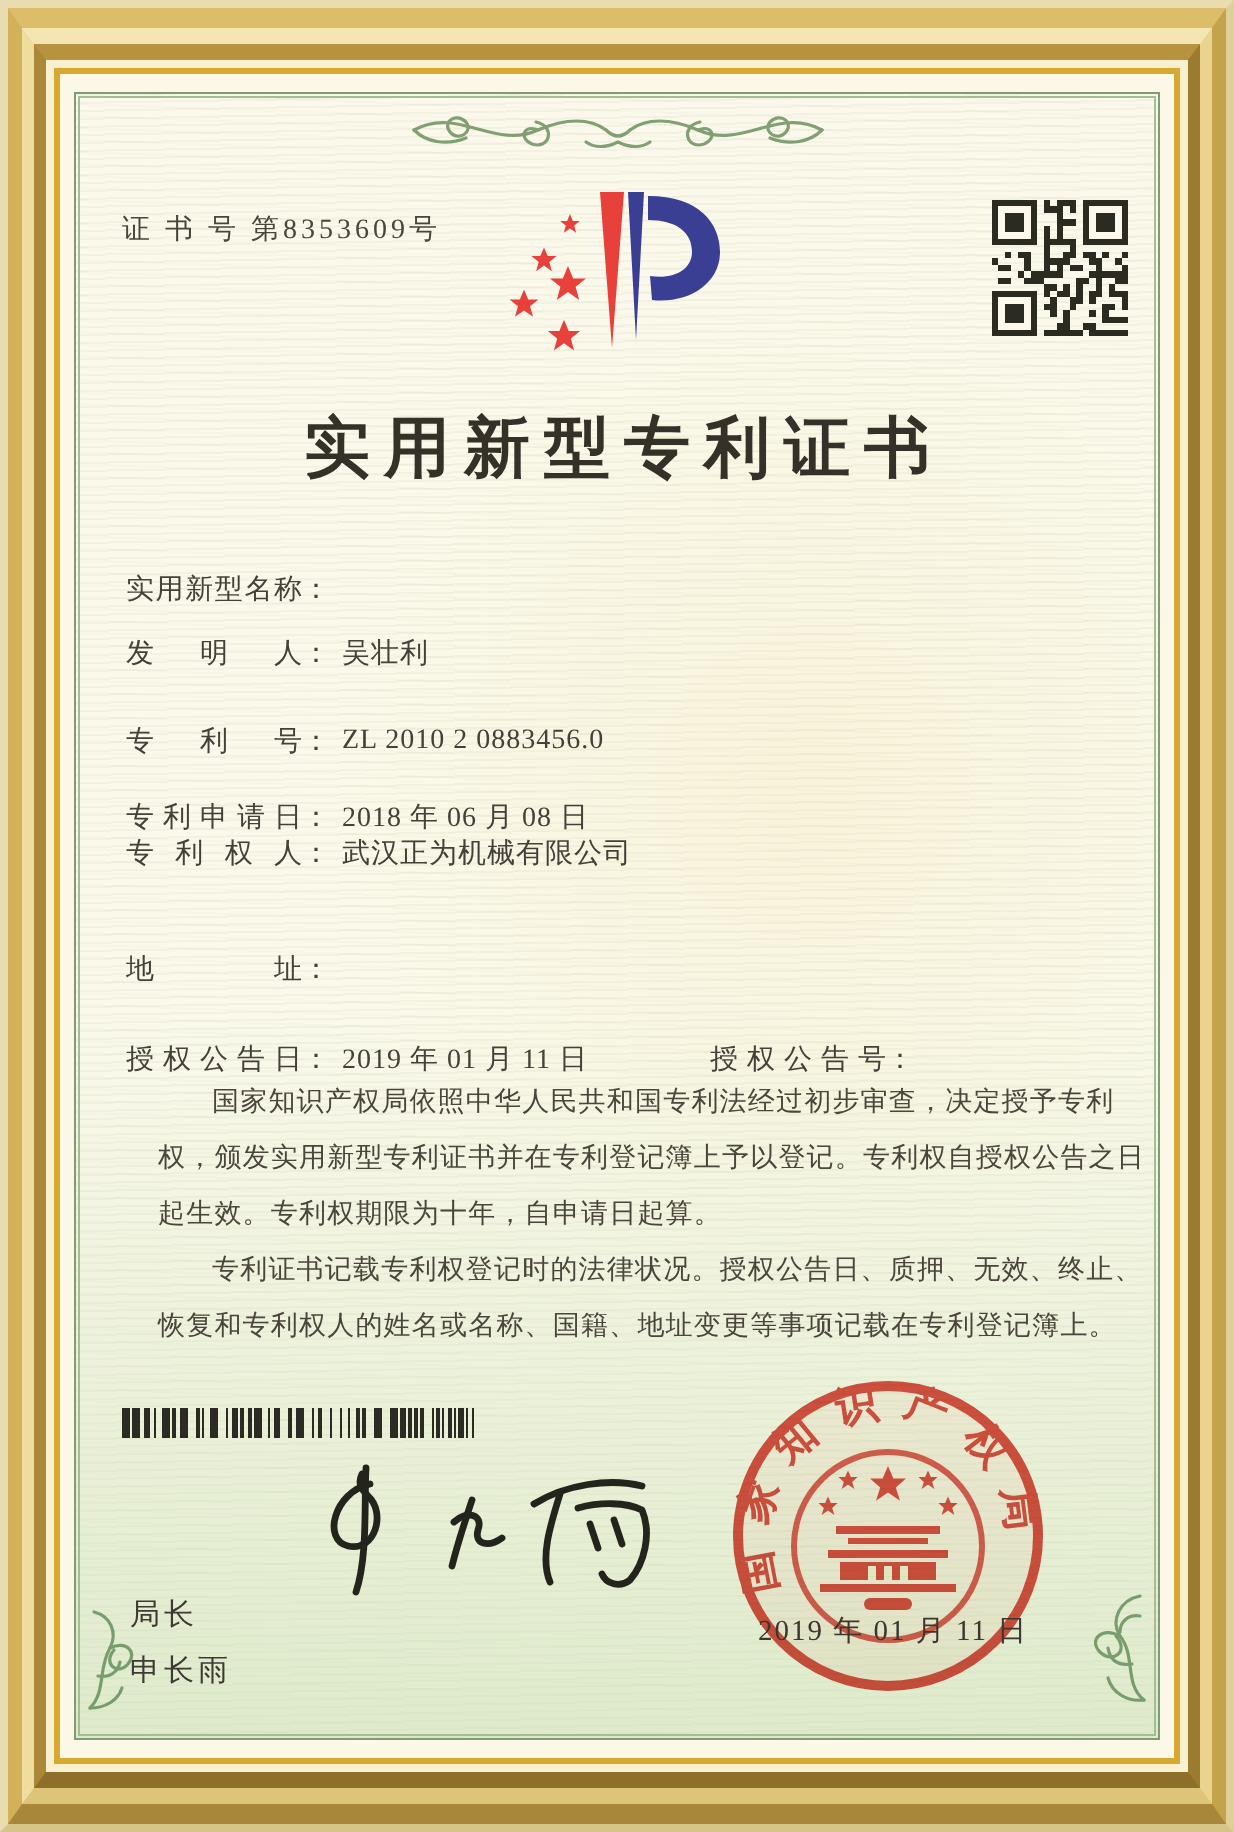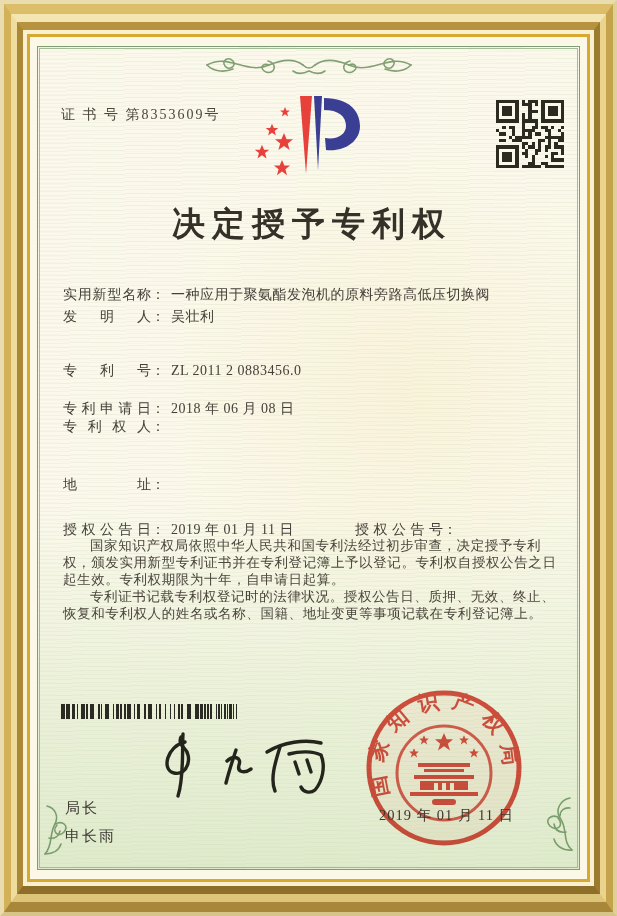--- a/index.html
+++ b/index.html
@@ -40,21 +40,21 @@
     letter-spacing:7px;text-indent:7px;
   }
   
   .frow{position:absolute;left:22px;width:506px;font-size:14px;color:#45413a;display:flex;align-items:center;}
   .lbl{display:inline-block;width:88px;text-align:justify;text-align-last:justify;flex:0 0 88px;}
   .colon{flex:0 0 auto;}
   .val{margin-left:6px;letter-spacing:0.5px;}
   .val-pre{white-space:pre-line;line-height:23px;}
   .grant2{position:absolute;left:292px;top:0;display:flex;}
   
-  .paras{position:absolute;left:22px;top:487px;width:498px;font-size:13.5px;line-height:17px;color:#4b463c;}
+  .paras{position:absolute;left:38px;top:487px;width:498px;font-size:13.5px;line-height:28px;color:#4b463c;}
   .paras p{margin:0;text-indent:2em;letter-spacing:0.6px;}
   
   .barcode{position:absolute;left:20px;top:654px;width:177px;height:15px;}
   .official{position:absolute;left:24px;top:700px;font-size:15px;line-height:28px;color:#3e3a33;letter-spacing:2px;margin-top:44px;}
   .signature{position:absolute;left:98px;top:680px;width:215px;height:72px;z-index:3;}
   .seal{position:absolute;left:322px;top:637px;width:162px;height:162px;z-index:2;mix-blend-mode:multiply;opacity:0.92;}
   .seal-date{position:absolute;left:338px;top:756px;z-index:5;font-size:14.5px;color:#3b372f;letter-spacing:1px;}
   
   .orn-top{position:absolute;left:50%;transform:translateX(-50%);top:1px;width:212px;height:28px;}
   .orn-bl{position:absolute;left:2px;bottom:10px;width:32px;height:54px;}
@@ -236,45 +236,45 @@
                       <rect x="1" y="1" width="5" height="5" fill="#fcf9ec"></rect>
                       <rect x="2" y="2" width="3" height="3" fill="#2b2b22"></rect>
                       <rect x="14" y="0" width="7" height="7" fill="#2b2b22"></rect>
                       <rect x="15" y="1" width="5" height="5" fill="#fcf9ec"></rect>
                       <rect x="16" y="2" width="3" height="3" fill="#2b2b22"></rect>
                       <rect x="0" y="14" width="7" height="7" fill="#2b2b22"></rect>
                       <rect x="1" y="15" width="5" height="5" fill="#fcf9ec"></rect>
                       <rect x="2" y="16" width="3" height="3" fill="#2b2b22"></rect>
                     </svg>
 
-          <h1 class="title">决定授予专利权</h1>
+          <h1 class="title">实用新型专利证书</h1>
 
           <div class="frow" style="top:236px">
             <span class="lbl">实用新型名称</span>
                       <span class="colon">：</span>
-            <span class="val">一种应用于聚氨酯发泡机的原料旁路高低压切换阀</span>
-          </div>
-          <div class="frow" style="top:258px">
+          </div>
+          <div class="frow" style="top:268px">
             <span class="lbl">发明人</span>
                       <span class="colon">：</span>
             <span class="val">吴壮利</span>
           </div>
           <div class="frow" style="top:312px">
             <span class="lbl">专利号</span>
                       <span class="colon">：</span>
-            <span class="val">ZL 2011 2 0883456.0</span>
+            <span class="val">ZL 2010 2 0883456.0</span>
           </div>
           <div class="frow" style="top:350px">
             <span class="lbl">专利申请日</span>
                       <span class="colon">：</span>
             <span class="val">2018 年 06 月 08 日</span>
           </div>
           <div class="frow" style="top:368px">
             <span class="lbl">专利权人</span>
                       <span class="colon">：</span>
+            <span class="val">武汉正为机械有限公司</span>
           </div>
           <div class="frow" style="top:426px">
             <span class="lbl">地址</span>
                       <span class="colon">：</span>
           </div>
           <div class="frow" style="top:471px">
             <span class="lbl">授权公告日</span>
                       <span class="colon">：</span>
             <span class="val">2019 年 01 月 11 日</span>
             <span class="grant2">

